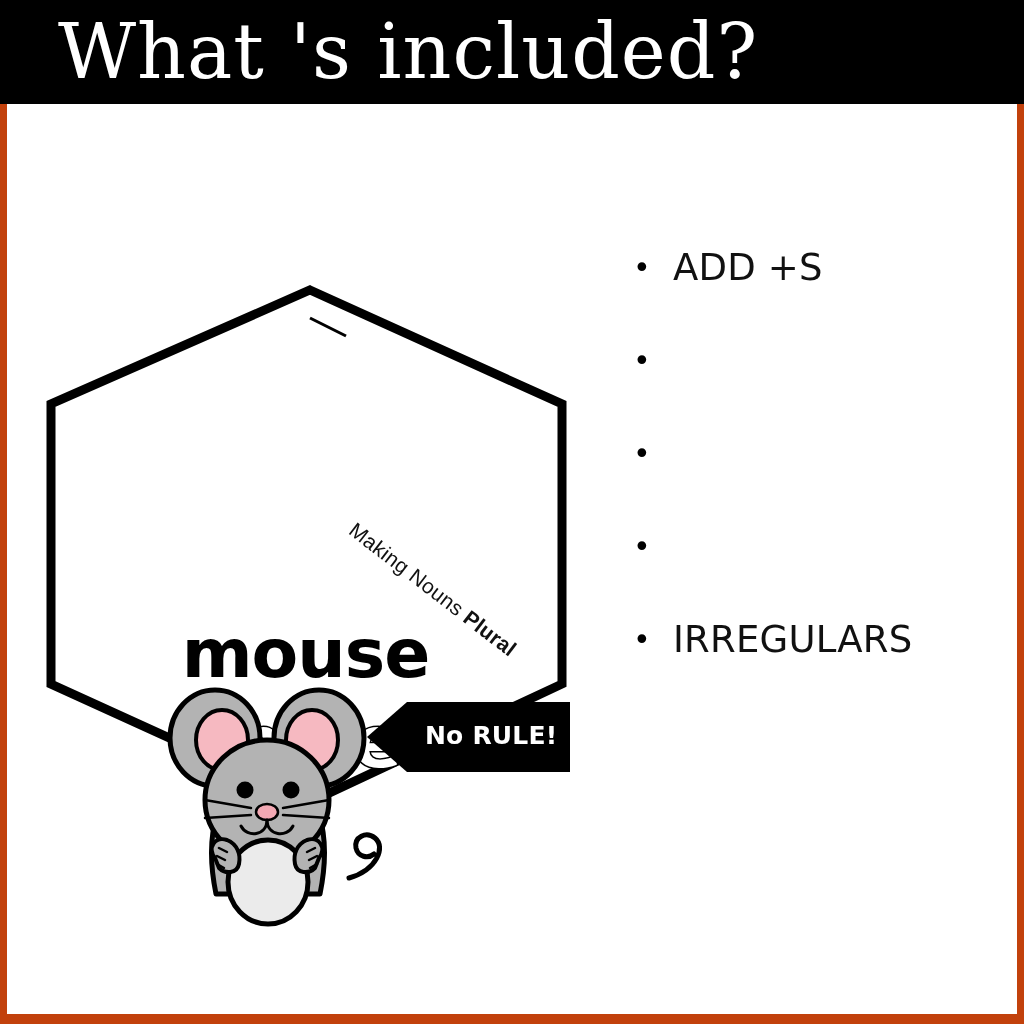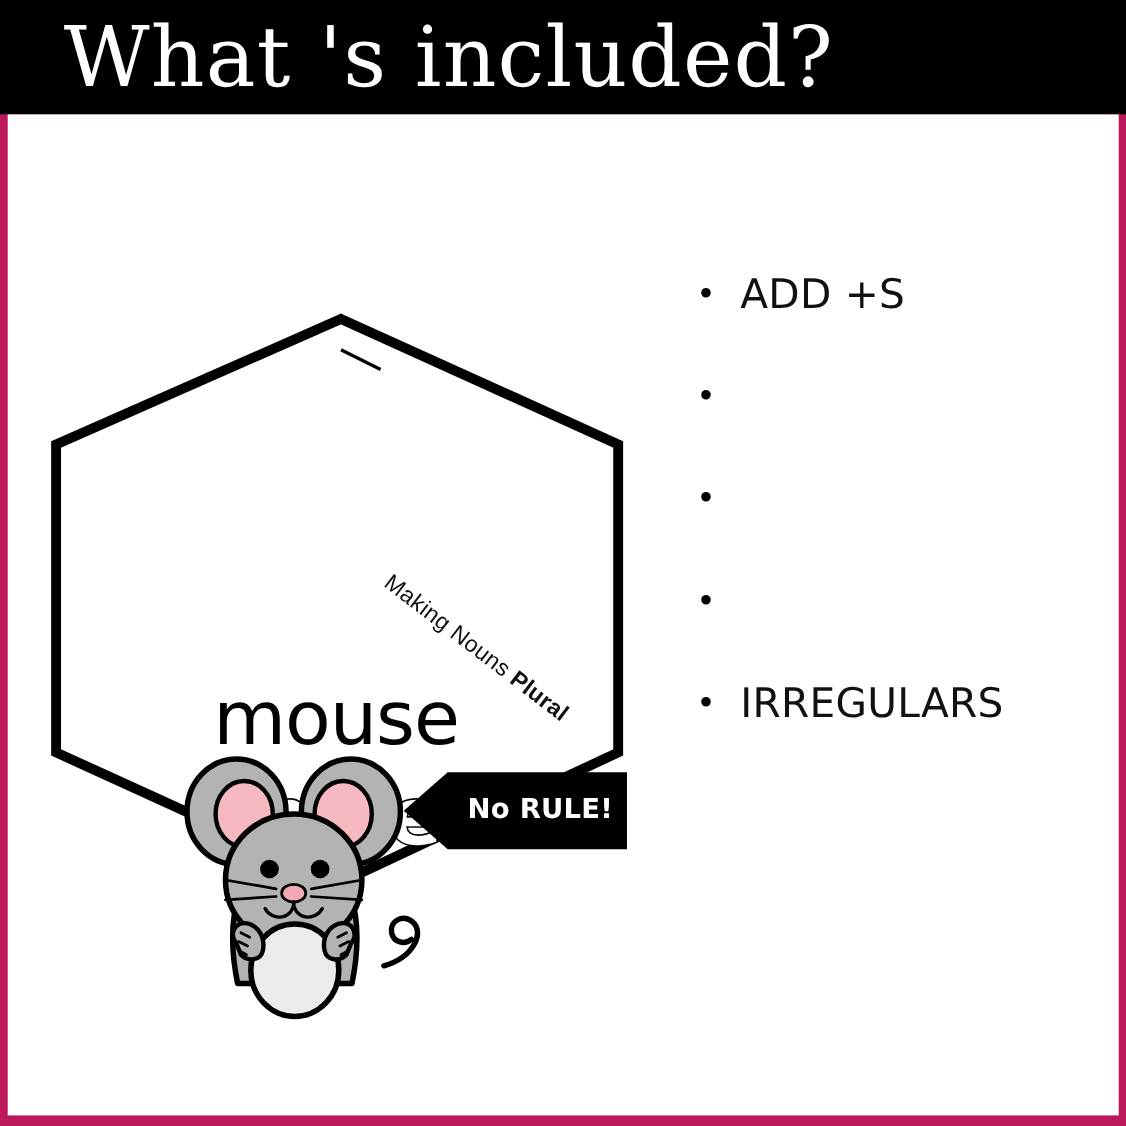--- a/index.html
+++ b/index.html
@@ -8,21 +8,21 @@
     padding: 0;
     background: #ffffff;
   }
   body {
     font-family: "Liberation Sans", sans-serif;
   }
   #page {
     position: relative;
     width: 1024px;
     height: 1024px;
-    background: #be185d;
+    background: #c2410c;
     overflow: hidden;
   }
 
   
   #header-band {
     position: absolute;
     left: 0;
     top: 0;
     width: 1024px;
     height: 104px;
@@ -80,21 +80,21 @@
 
   
   #word-singular {
     position: absolute;
     left: 0;
     top: 336px;
     width: 525px;
     text-align: center;
     font-family: "DejaVu Sans", sans-serif;
     font-size: 68px;
-    font-weight: 400;
+    font-weight: 700;
     color: #000000;
     letter-spacing: -1px;
     line-height: 1;
   }
   
   #word-plural {
     position: absolute;
     left: 0;
     top: 422px;
     width: 525px;

